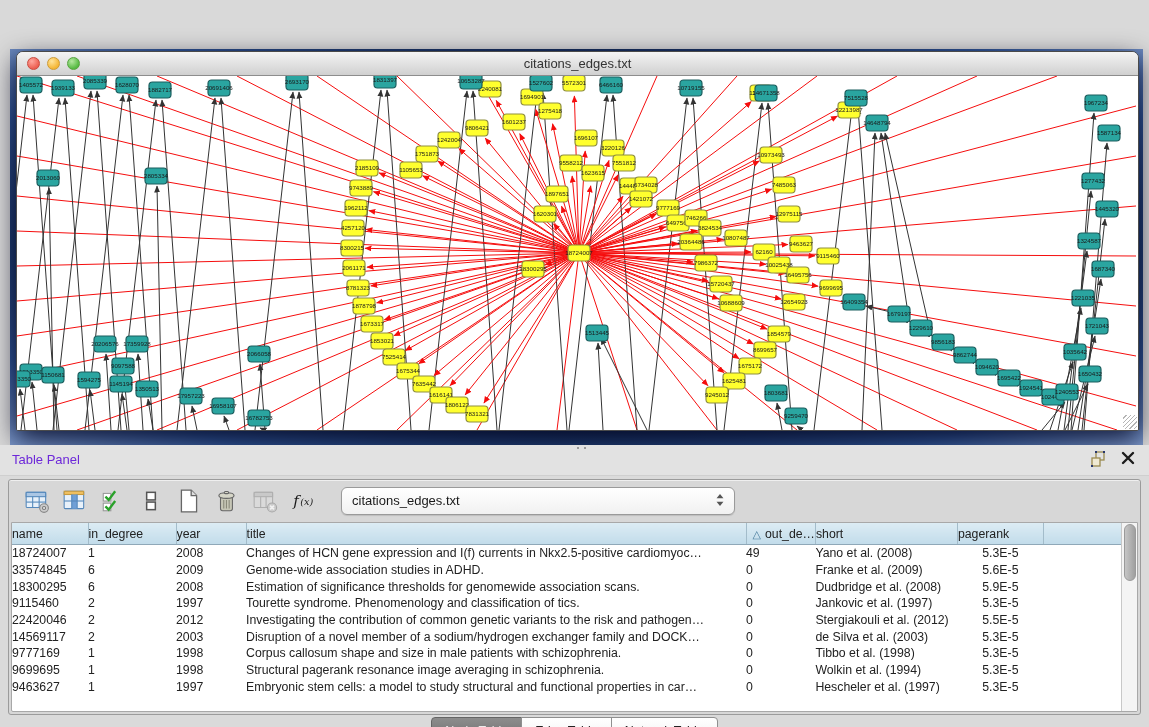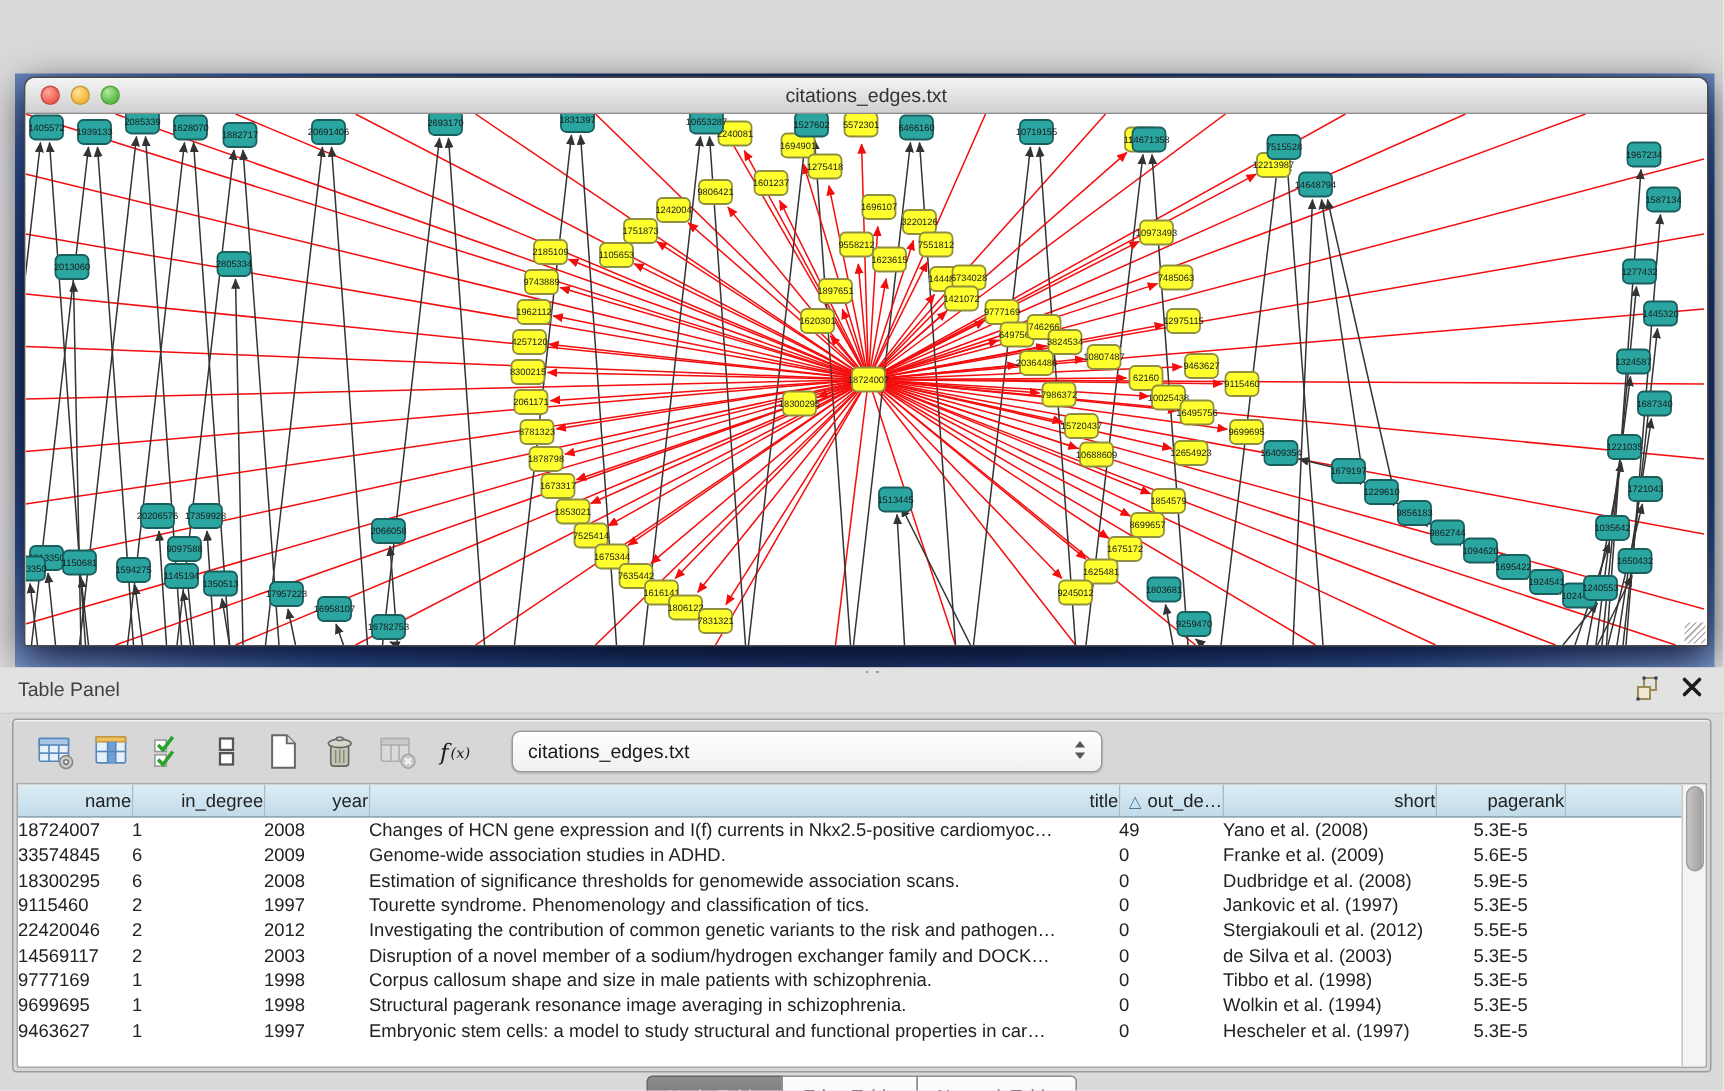--- a/index.html
+++ b/index.html
@@ -24,21 +24,21 @@
   .canvas{position:relative;height:354px;background:#fff;overflow:hidden;}
   .canvas svg{position:absolute;left:0;top:0;width:1119px;height:354px;
     font-family:"Liberation Sans",sans-serif;}
   .grip{position:absolute;right:1px;bottom:1px;width:14px;height:14px;
     background:repeating-linear-gradient(135deg, transparent 0 2px, #b5b5b5 2px 3px);}
 
   
   .table-section{position:absolute;left:0;top:400px;width:1149px;height:327px;background:#dadada;}
   .tp-header{position:absolute;left:0;top:0;right:0;height:30px;background:#e2e2e2;
     border-bottom:1px solid #cfcfcf;}
-  .tp-title{position:absolute;left:12px;top:0;line-height:30px;font-size:13px;color:#404040;}
+  .tp-title{position:absolute;left:12px;top:0;line-height:30px;font-size:13px;color:#6d28d9;}
   .splitter{position:absolute;left:50%;top:1px;width:14px;height:4px;
     background:radial-gradient(circle 1.5px at 3px 2px,#9a9a9a 55%,transparent 60%),
                radial-gradient(circle 1.5px at 10px 2px,#9a9a9a 55%,transparent 60%);}
   .tp-actions{position:absolute;right:12px;top:5px;display:flex;gap:12px;align-items:center;}
   .tp-actions .abtn{width:18px;height:18px;background:none;border:none;padding:0;cursor:pointer;}
 
   .panel-box{position:absolute;left:8px;top:34px;right:8px;height:234px;
     border:1px solid #9b9b9b;border-radius:3px;background:#d7d7d7;
     box-shadow:inset 0 1px 0 #efefef;}
   .toolbar{position:absolute;left:0;top:0;right:0;height:42px;display:flex;align-items:center;
@@ -48,21 +48,21 @@
   .tselect{margin-left:14px;width:392px;height:26px;border:1px solid #9a9a9a;border-radius:6px;
     background:linear-gradient(#ffffff,#f1f1f1);position:relative;box-shadow:0 1px 1px rgba(0,0,0,.12);}
   .tselect .val{position:absolute;left:10px;top:0;line-height:26px;font-size:13px;color:#1a1a1a;}
   .tselect .arrows{position:absolute;right:8px;top:5px;}
 
   .tablewrap{position:absolute;left:2px;right:2px;top:42px;bottom:2px;background:#fff;
     overflow:hidden;border:1px solid #a8a8a8;border-radius:0 0 2px 2px;}
   table.data{border-collapse:collapse;table-layout:fixed;}
   table.data th{height:21px;background:linear-gradient(#dcecf4,#c2dcea);font-weight:normal;
     font-size:12.3px;color:#222;border-right:1px solid #a3bcca;border-bottom:1px solid #8fa8b8;
-    padding:0;text-align:right;white-space:nowrap;overflow:hidden;}
+    padding:0;text-align:left;white-space:nowrap;overflow:hidden;}
   table.data th.sorted{text-align:left;padding-left:6px;}
   table.data th .sortmark{color:#4a7d9e;font-size:11px;margin-right:4px;}
   table.data td{height:16.7px;padding:0;font-size:12.3px;color:#222;white-space:nowrap;
     overflow:hidden;}
   td.c0{padding-left:5px;} td.c1{padding-left:6px;} td.c2{padding-left:6px;}
   td.c3{padding-left:8px;} td.c4{padding-left:6px;} td.c5{padding-left:26px;}
   td.c6{padding-left:44px;text-align:center;}
   .vscroll{position:absolute;top:0;right:0;bottom:0;width:15px;background:#f4f4f4;
     border-left:1px solid #c8c8c8;}
   .vthumb{position:absolute;top:1px;left:2px;width:10px;height:55px;border-radius:6px;

